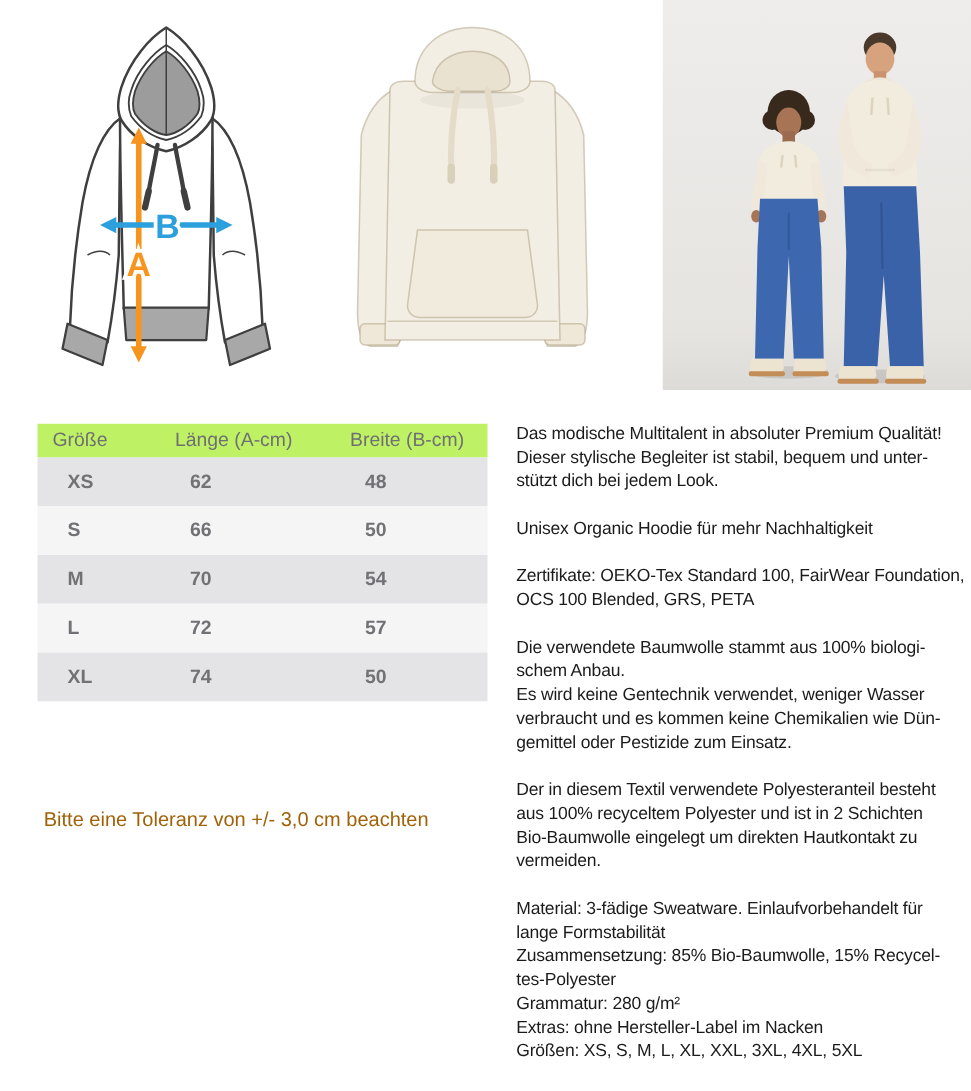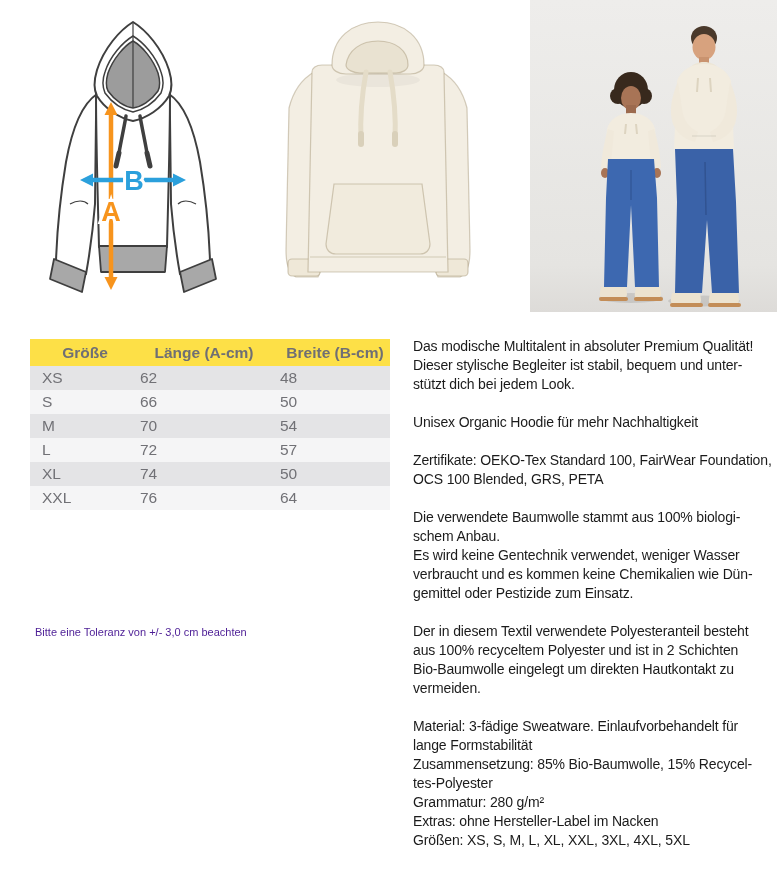--- a/index.html
+++ b/index.html
@@ -17,30 +17,30 @@
   
   .size-table {
     position:absolute; left:30px; top:339px; width:360px;
     border-collapse:collapse; table-layout:fixed;
     font-size:15.5px; color:#717176;
   }
   .size-table col.c1 { width:98px; }
   .size-table col.c2 { width:140px; }
   .size-table col.c3 { width:122px; }
   .size-table th {
-    height:27px; font-weight:700; text-align:center; padding-left:12px;
-    background:#fde047; color:#6f6f74;
-  }
-  .size-table td { height:24px; padding-left:12px; }
+    height:27px; font-weight:400; text-align:left; padding-left:12px;
+    background:#bef264; color:#6f6f74;
+  }
+  .size-table td { height:39px; padding-left:24px;font-weight:bold; }
   .size-table tbody tr:nth-child(odd)  td { background:#e4e4e6; }
   .size-table tbody tr:nth-child(even) td { background:#f5f5f6; }
 
   .tolerance {
-    position:absolute; left:35px; top:626px;
-    font-size:11px; color:#4c1d95;
+    position:absolute; left:35px; top:648px;
+    font-size:16px; color:#a16207;
   }
 
   .description {
     position:absolute; left:413px; top:337px; width:370px;
     font-size:14px; letter-spacing:-0.15px; line-height:19px; color:#1b1b1b;
     white-space:nowrap;
   }
   .description .para + .para { margin-top:19px; }
 
   .halo-label {
@@ -207,25 +207,20 @@
         <tr>
           <td>L</td>
           <td>72</td>
           <td>57</td>
         </tr>
         <tr>
           <td>XL</td>
           <td>74</td>
           <td>50</td>
         </tr>
-        <tr>
-          <td>XXL</td>
-          <td>76</td>
-          <td>64</td>
-        </tr>
       </tbody>
   </table>
 
   <div class="tolerance">Bitte eine Toleranz von +/- 3,0 cm beachten</div>
 
   <div class="description" id="description">
       <div class="para">Das modische Multitalent in absoluter Premium Qualität!<br>Dieser stylische Begleiter ist stabil, bequem und unter-<br>stützt dich bei jedem Look.</div>
       <div class="para">Unisex Organic Hoodie für mehr Nachhaltigkeit</div>
       <div class="para">Zertifikate: OEKO-Tex Standard 100, FairWear Foundation,<br>OCS 100 Blended, GRS, PETA</div>
       <div class="para">Die verwendete Baumwolle stammt aus 100% biologi-<br>schem Anbau.<br>Es wird keine Gentechnik verwendet, weniger Wasser<br>verbraucht und es kommen keine Chemikalien wie Dün-<br>gemittel oder Pestizide zum Einsatz.</div>

